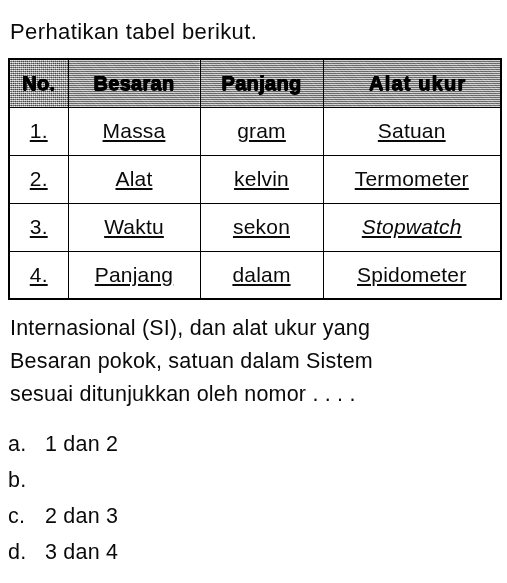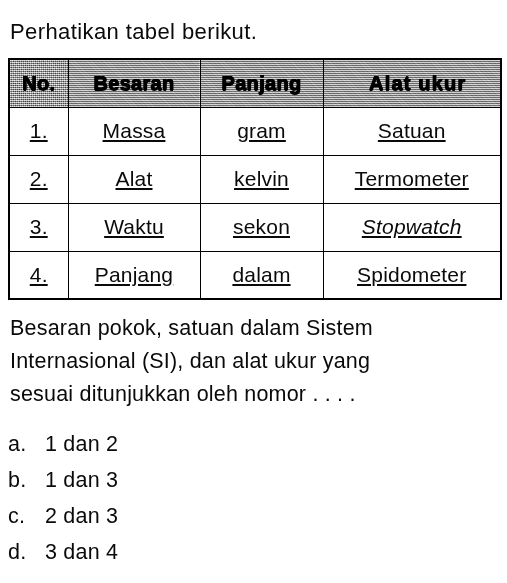--- a/index.html
+++ b/index.html
@@ -181,33 +181,32 @@
         <td>4.</td>
         <td>Panjang</td>
         <td>dalam</td>
         <td>Spidometer</td>
       </tr>
     </tbody>
   </table>
 </div>
 
 <div class="question">
+  <span class="qline">Internasional (SI), dan alat ukur yang</span>
   <span class="qline">Besaran pokok, satuan dalam Sistem</span>
-  <span class="qline">Internasional (SI), dan alat ukur yang</span>
   <span class="qline">sesuai ditunjukkan oleh nomor . . . .</span>
 </div>
 
 <div class="options">
   <div class="opt-row">
     <span class="opt-letter">a.</span>
     <span class="opt-text">1 dan 2</span>
   </div>
   <div class="opt-row">
     <span class="opt-letter">b.</span>
-    <span class="opt-text">1 dan 3</span>
   </div>
   <div class="opt-row">
     <span class="opt-letter">c.</span>
     <span class="opt-text">2 dan 3</span>
   </div>
   <div class="opt-row">
     <span class="opt-letter">d.</span>
     <span class="opt-text">3 dan 4</span>
   </div>
 </div>

